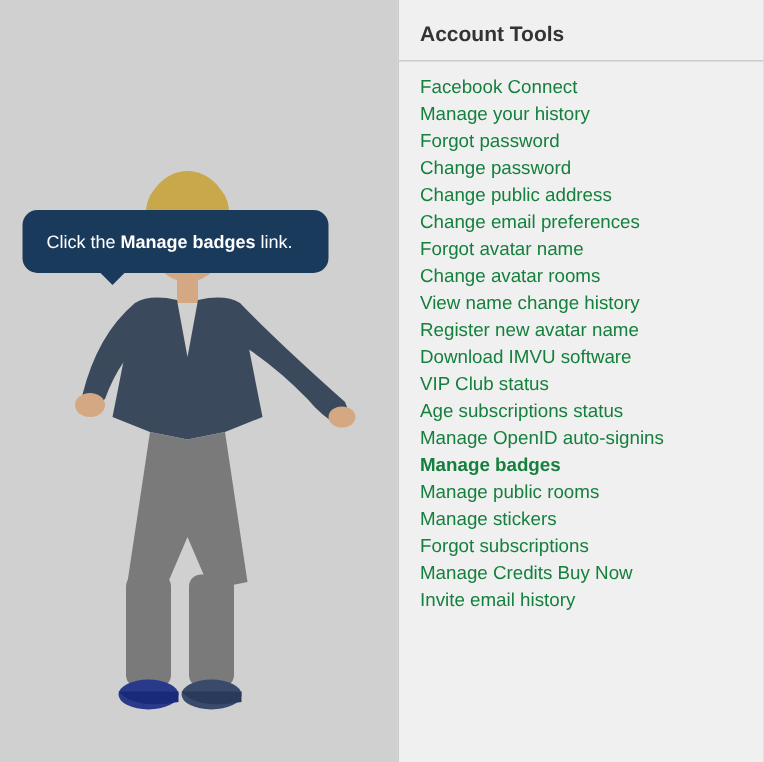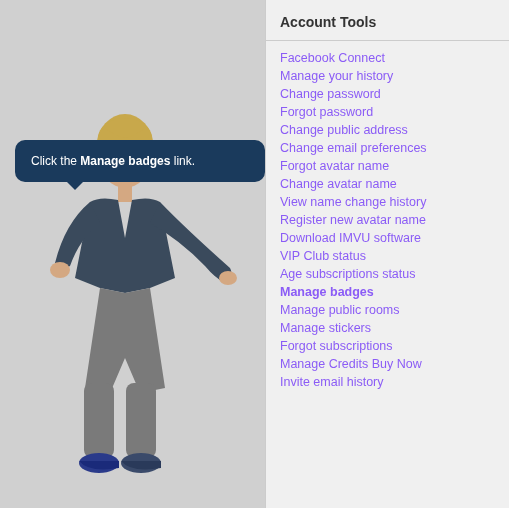--- a/index.html
+++ b/index.html
@@ -32,21 +32,21 @@
     .speech-bubble {
       position: absolute;
       top: 140px;
       left: 15px;
       background: #1a3a5c;
       color: #fff;
       border-radius: 10px;
       padding: 12px 16px;
       font-size: 12px;
       line-height: 1.5;
-      width: 250px;
+      width: 204px;
       z-index: 10;
     }
 
     .speech-bubble::after {
       content: '';
       position: absolute;
       bottom: -18px;
       left: 50px;
       border: 10px solid transparent;
       border-top-color: #1a3a5c;
@@ -77,21 +77,21 @@
     .menu-list {
       list-style: none;
       padding: 0 14px;
     }
 
     .menu-list li {
       padding: 2px 0;
     }
 
     .menu-list li a {
-      color: #8b5cf6;
+      color: #15803d;
       text-decoration: none;
       font-size: 12.5px;
       display: block;
     }
 
     
   </style>
 </head>
 <body>
 
@@ -151,53 +151,56 @@
     <div class="panel-title">Account Tools</div>
 
     <ul class="menu-list">
     <li>
           <a href="#">Facebook Connect</a>
         </li>
         <li>
           <a href="#">Manage your history</a>
         </li>
         <li>
+          <a href="#">Forgot password</a>
+        </li>
+        <li>
           <a href="#">Change password</a>
         </li>
         <li>
-          <a href="#">Forgot password</a>
-        </li>
-        <li>
           <a href="#">Change public address</a>
         </li>
         <li>
           <a href="#">Change email preferences</a>
         </li>
         <li>
           <a href="#">Forgot avatar name</a>
         </li>
         <li>
-          <a href="#">Change avatar name</a>
+          <a href="#">Change avatar rooms</a>
         </li>
         <li>
           <a href="#">View name change history</a>
         </li>
         <li>
           <a href="#">Register new avatar name</a>
         </li>
         <li>
           <a href="#">Download IMVU software</a>
         </li>
         <li>
           <a href="#">VIP Club status</a>
         </li>
         <li>
           <a href="#">Age subscriptions status</a>
         </li>
         <li>
+          <a href="#">Manage OpenID auto-signins</a>
+        </li>
+        <li>
           <a href="#" style="font-weight: bold;">Manage badges</a>
         </li>
         <li>
           <a href="#">Manage public rooms</a>
         </li>
         <li>
           <a href="#">Manage stickers</a>
         </li>
         <li>
           <a href="#">Forgot subscriptions</a>

